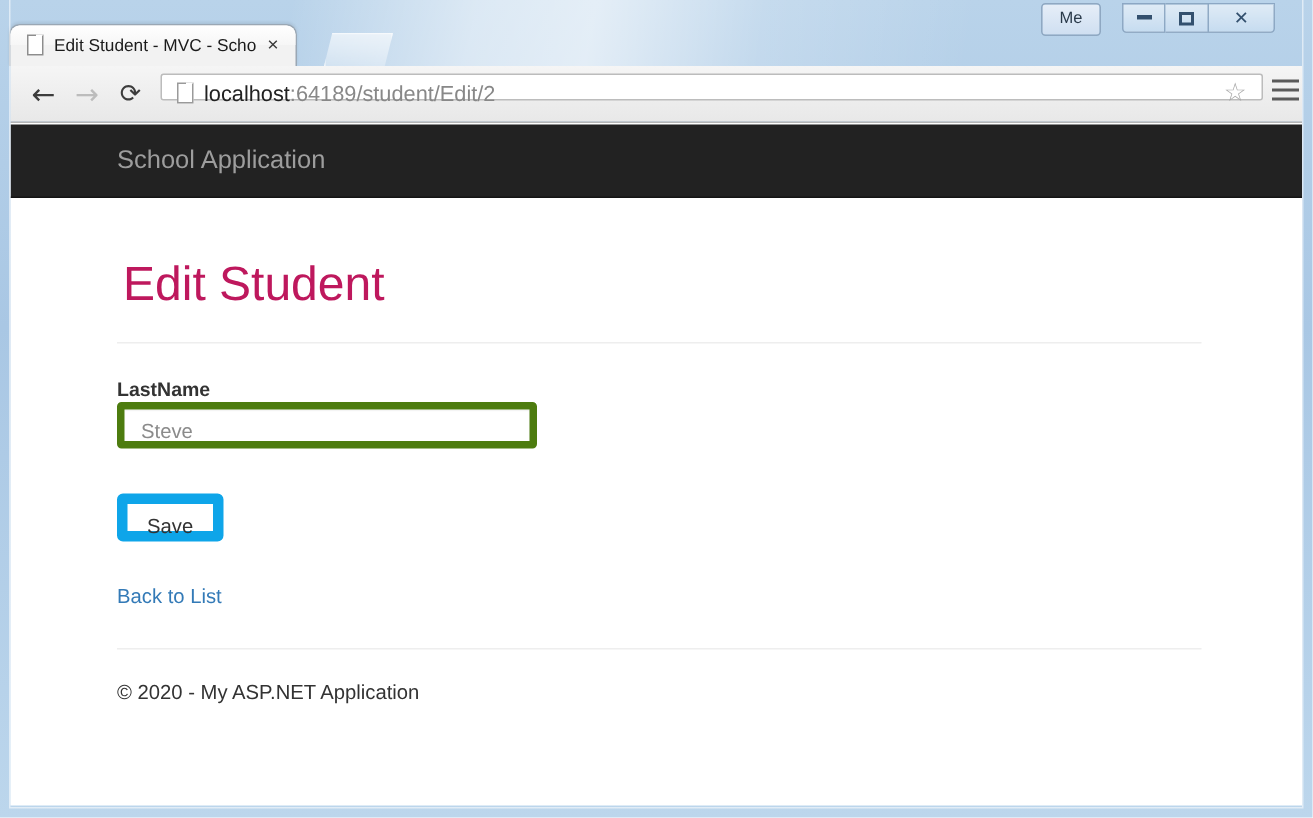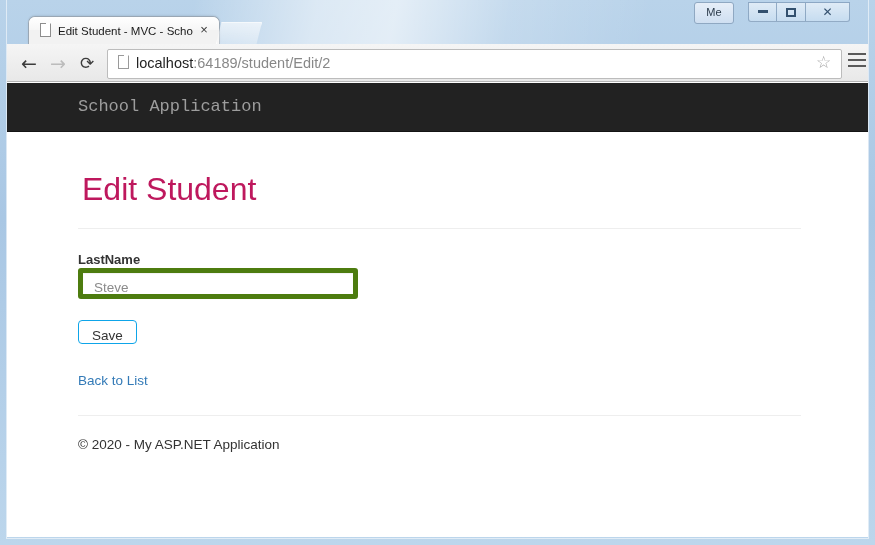--- a/index.html
+++ b/index.html
@@ -49,21 +49,21 @@
 
   
   #tab-strip {
     position: absolute;
     left: 0; top: 0;
     width: 875px;
     height: 44px;
   }
   #tab-active {
     position: absolute;
-    left: 28px;
+    left: 6px;
     top: 16px;
     width: 192px;
     height: 28px;
     background: #f2f2f2;
     border: 1px solid #9aa7b4;
     border-bottom: none;
     border-radius: 7px 7px 0 0;
     box-sizing: border-box;
     box-shadow: 0 -1px 2px rgba(0,0,0,0.08);
   }
@@ -199,21 +199,21 @@
   }
   #nav-back    { left: 10px; color: #3c3c3c; }
   #nav-forward { left: 39px; color: #bcbcbc; }
   #nav-reload  { left: 68px; font-size: 17px; color: #3c3c3c; }
 
   #omnibox {
     position: absolute;
     left: 100px;
     top: 5px;
     width: 735px;
-    height: 30px;
+    height: 18px;
     background: #ffffff;
     border: 1px solid #bcbcbc;
     border-radius: 2px;
     box-sizing: border-box;
   }
   #omnibox-page-icon {
     position: absolute;
     left: 10px; top: 5px;
     width: 11px; height: 14px;
     background: #ffffff;
@@ -283,21 +283,21 @@
     border-bottom: 1px solid #141414;
     box-sizing: border-box;
   }
   #navbar-brand {
     position: absolute;
     left: 71px;
     top: 14px;
     font-size: 17px;
     line-height: 20px;
     color: #9d9d9d;
-    font-family: Liberation Mono, monospace;
+    font-family: Liberation Sans, sans-serif;
   }
 
   
   #page-container {
     position: absolute;
     left: 71px;
     top: 58px;
     width: 723px;
   }
   #page-title {
@@ -335,27 +335,27 @@
     font-size: 13.5px;
     line-height: 29px;
     padding: 0 11px;
     color: #8b8b8b;
     font-family: "Liberation Sans", sans-serif;
     box-shadow: inset 0 1px 1px rgba(0,0,0,0.055);
   }
   .field-group + .field-group { margin-top: 22px; }
 
   #save-button {
-    margin-top: 21px;
+    margin-top: 30px;
     display: inline-block;
     min-width: 57px;
-    height: 24px;
+    height: 32px;
     padding: 0 13px;
     background: #ffffff;
-    border: 1px solid #0ea5e9;
+    border: 7px solid #0ea5e9;
     border-radius: 4px;
     font-size: 13.5px;
     line-height: 30px;
     color: #333333;
     text-align: center;
     box-sizing: border-box;
     font-family: "Liberation Sans", sans-serif;
   }
   #back-to-list {
     display: block;

